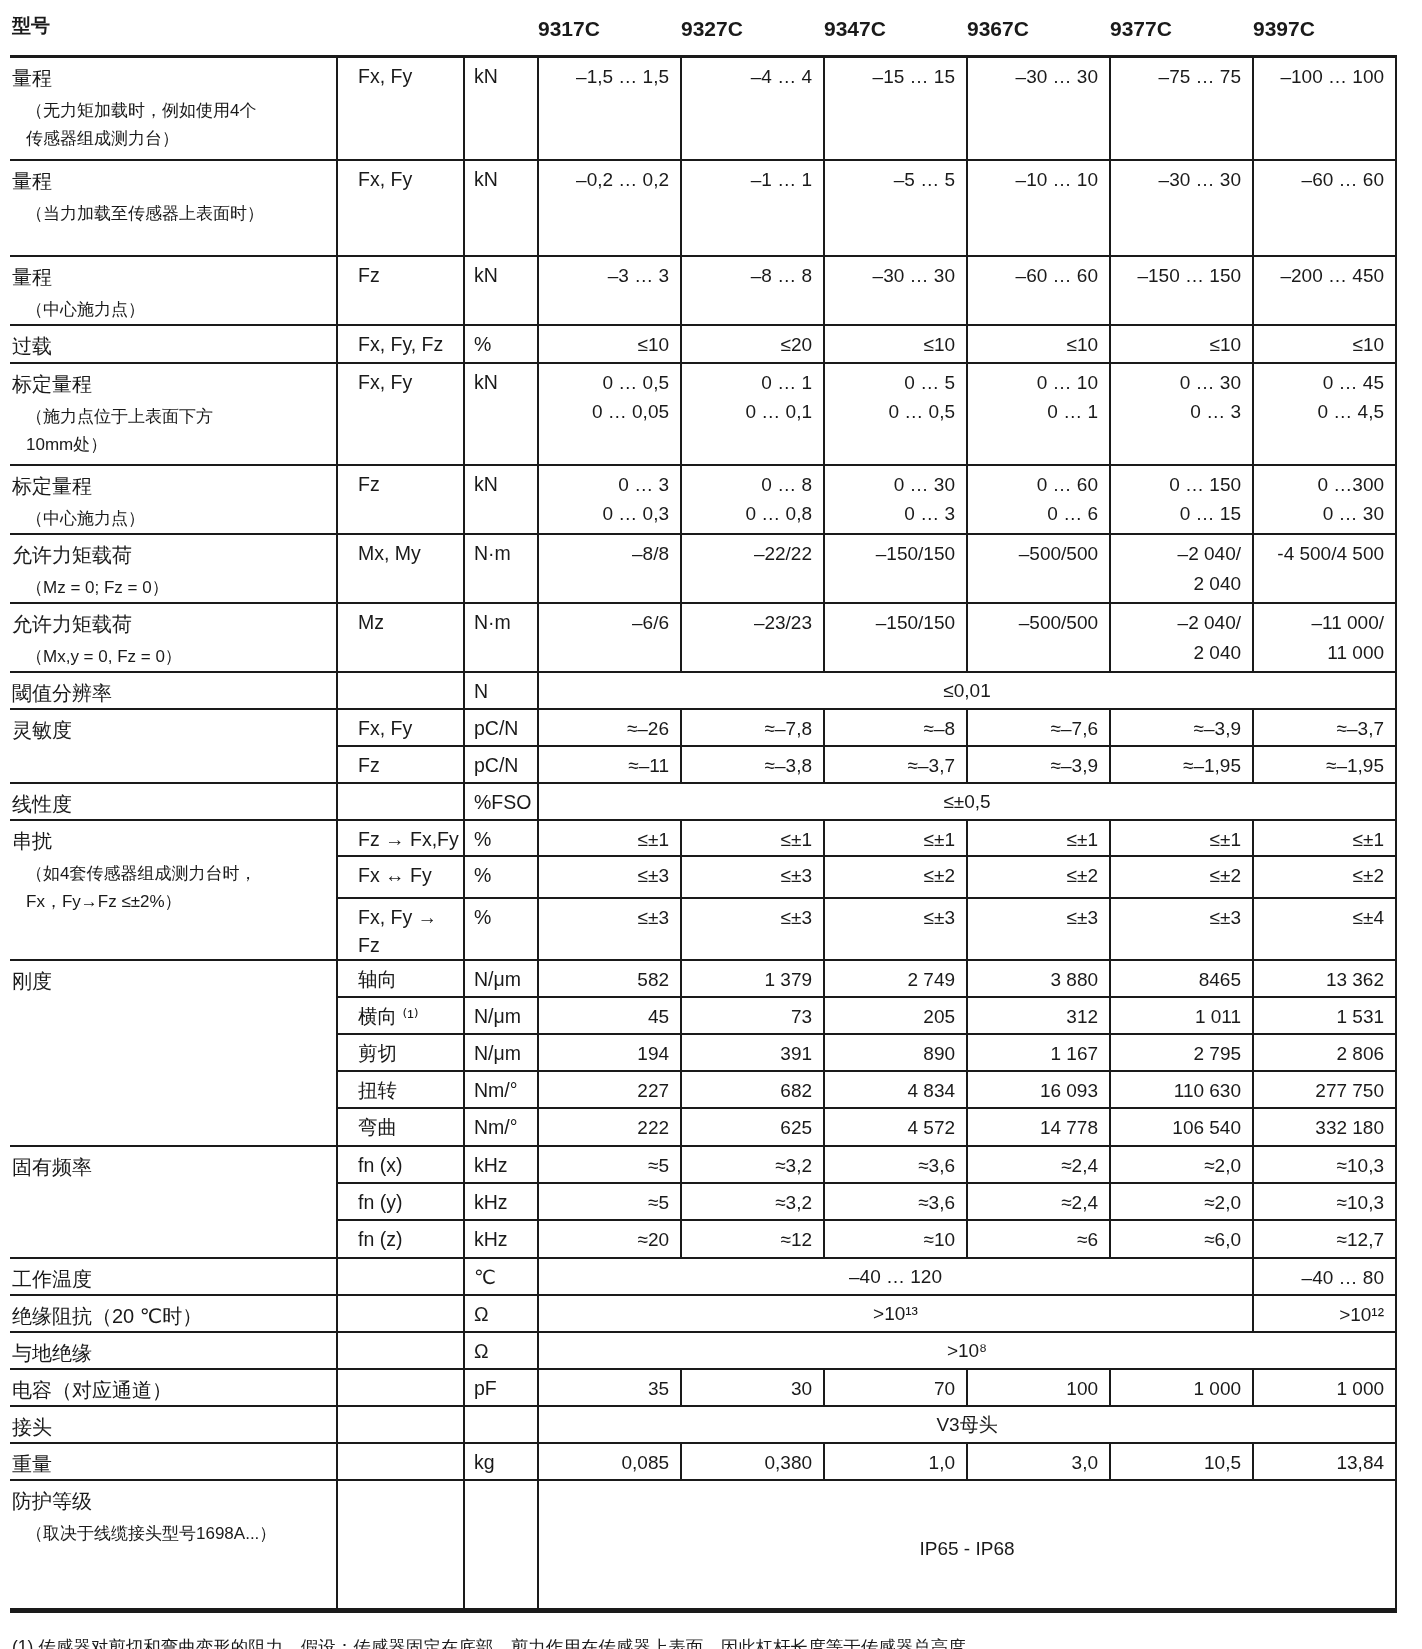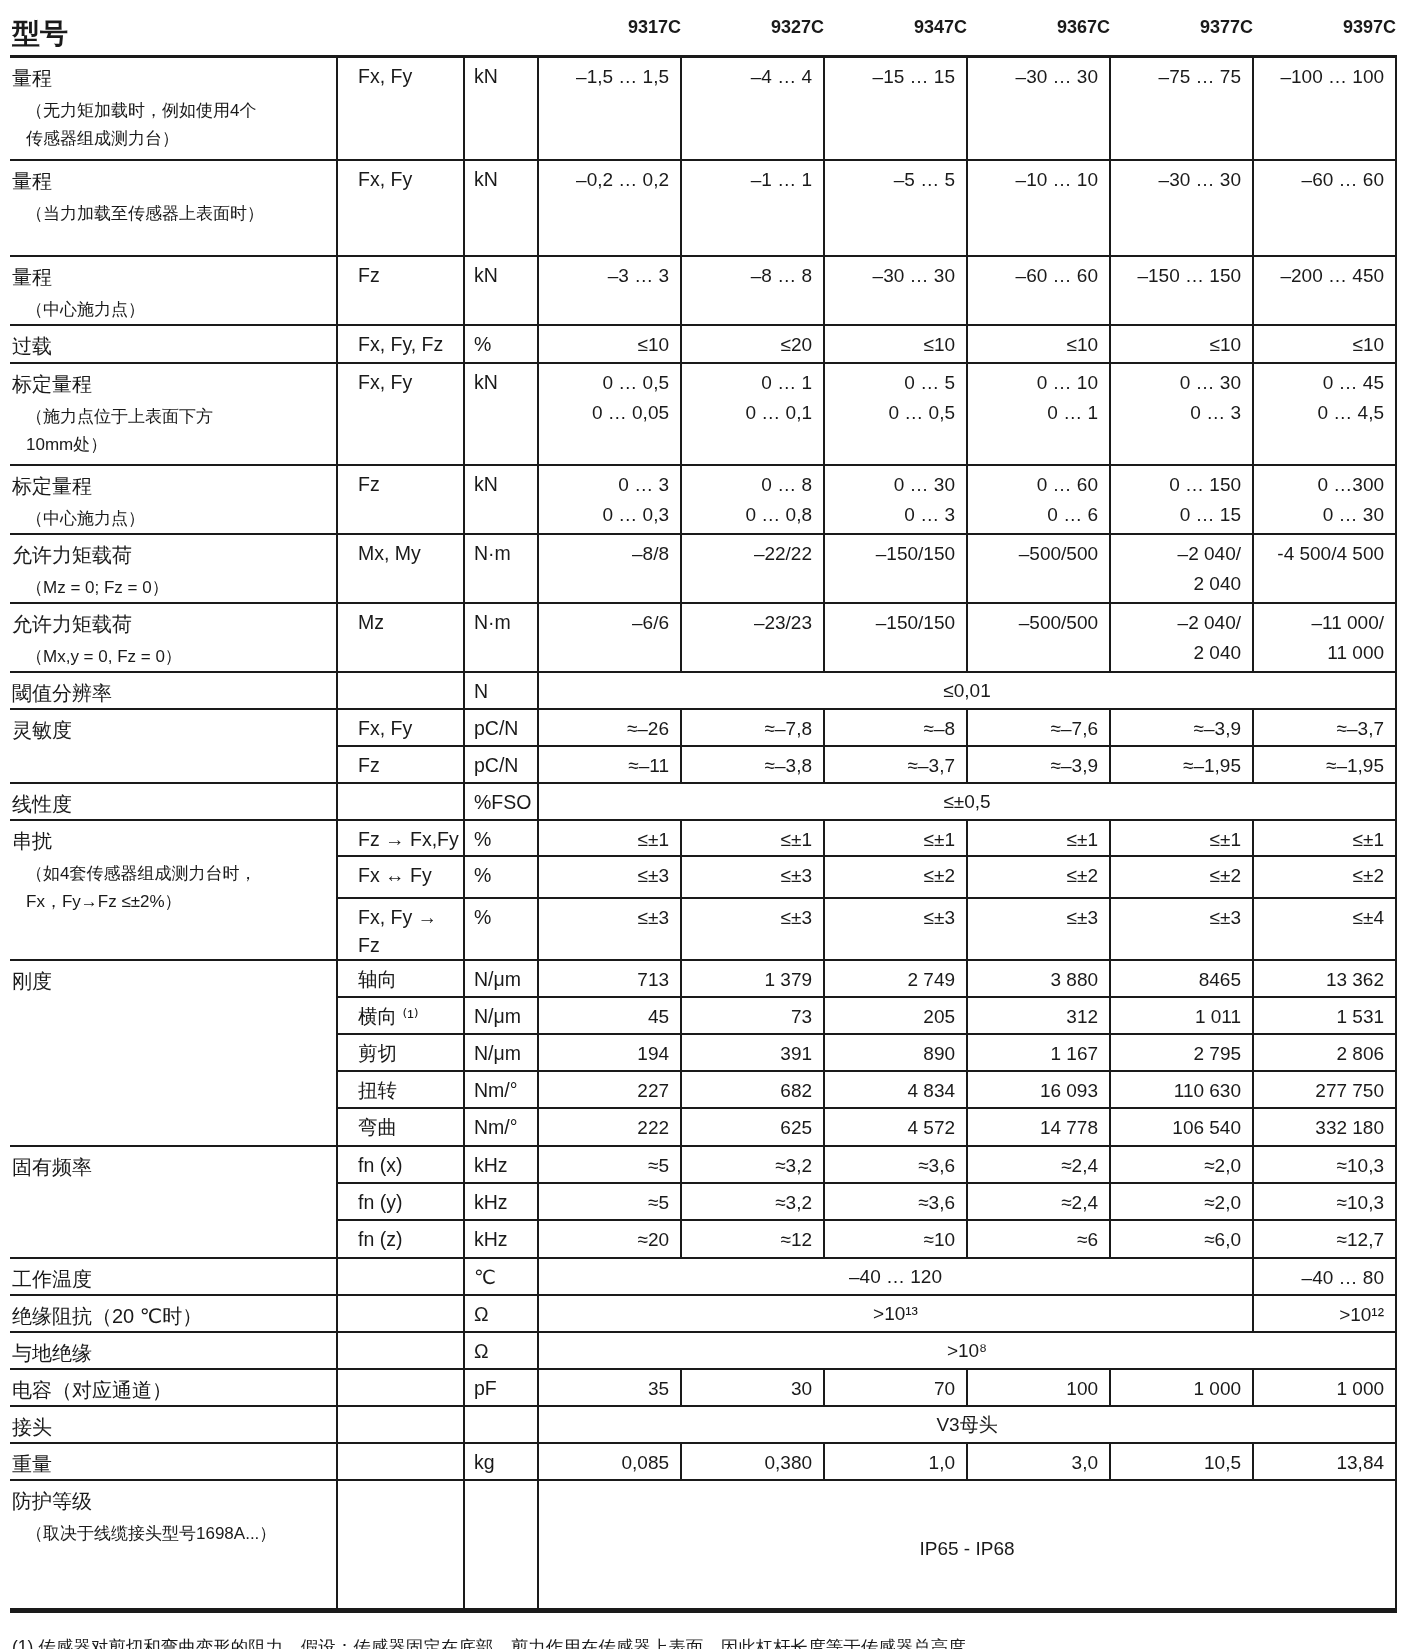--- a/index.html
+++ b/index.html
@@ -6,22 +6,22 @@
     font-family:"Liberation Sans","DejaVu Sans",sans-serif;color:#1a1a1a;}
   .wrap{position:absolute;left:10px;top:6px;width:1400px;}
   table{border-collapse:collapse;table-layout:fixed;width:1386px;}
   col.c-label{width:327px}
   col.c-comp{width:127px}
   col.c-unit{width:74px}
   col.c-val{width:143px}
   td{vertical-align:top;font-size:19px;line-height:1.45;border:2px solid #1a1a1a;padding:4px 0 0 0;}
   td:first-child{border-left:0;}
   tr.head td{border:0;border-bottom:3px solid #1a1a1a;vertical-align:top;padding-top:8px;}
-  .h-title{font-size:28px;font-weight:bold;padding-left:2px;}
-  .h-model{font-size:18px;font-weight:bold;text-align:right;}
+  .h-title{font-size:19px;font-weight:bold;padding-left:2px;font-family:Liberation Mono, monospace;}
+  .h-model{font-size:21px;font-weight:bold;text-align:left;}
   td.lbl{padding-left:2px;padding-top:6px;}
   .l-main{font-size:20px;}
   .l-note{font-size:17px;line-height:1.65;padding-left:14px;white-space:pre-line;margin-top:4px;}
   td.comp{padding-left:20px;font-size:19.5px;}
   td.unit{padding-left:9px;font-size:19.5px;border-radius:27px;}
   td.val{text-align:right;padding-right:11px;white-space:pre-line;line-height:1.55;}
   td.span-val{text-align:center;white-space:pre-line;}
   tr.bottom td{border-bottom:5px solid #1a1a1a;}
   .footnote{margin-top:22px;font-size:17.5px;padding-left:2px;color:#1a1a1a;}
 </style>
@@ -266,21 +266,21 @@
     <td class="val">≤±3</td>
     <td class="val">≤±4</td>
   </tr>
 
   <tr style="height:37px">
     <td class="lbl" rowspan="5">
       <div class="l-main">刚度</div>
     </td>
     <td class="comp">轴向</td>
     <td class="unit">N/μm</td>
-    <td class="val">713</td>
+    <td class="val">582</td>
     <td class="val">1 379</td>
     <td class="val">2 749</td>
     <td class="val">3 880</td>
     <td class="val">8465</td>
     <td class="val">13 362</td>
   </tr>
   <tr style="height:37px">
     <td class="comp">横向 ⁽¹⁾</td>
     <td class="unit">N/μm</td>
     <td class="val">45</td>

